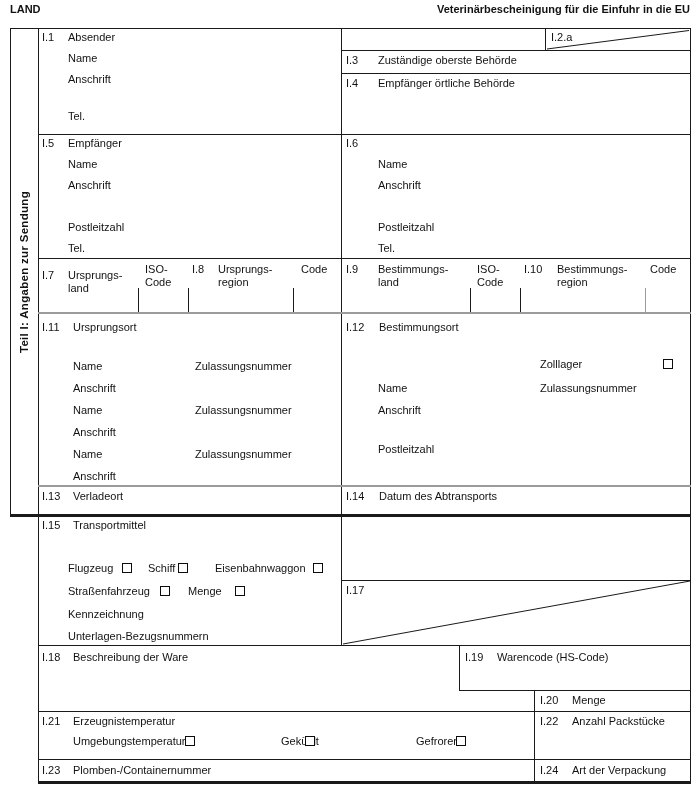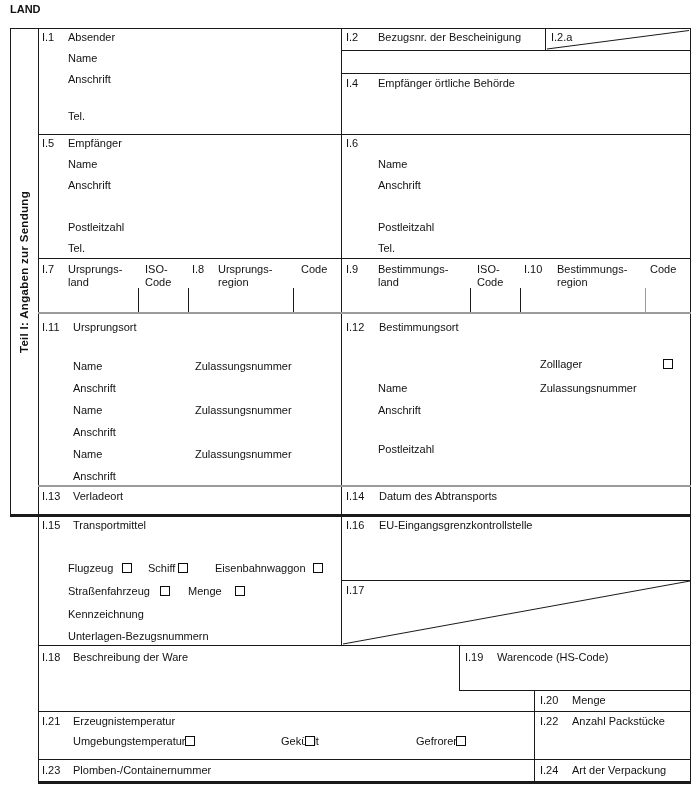--- a/index.html
+++ b/index.html
@@ -21,20 +21,21 @@
   .sidebar span{writing-mode:vertical-rl;transform:rotate(180deg);
                 font-size:11.5px;font-weight:bold;white-space:nowrap;letter-spacing:.3px}
   svg.grid{position:absolute;left:0;top:0}
 </style>
 </head>
 <body>
 
 <div class="page">
 
   <div class="t b" style="left:10px;top:3px">LAND</div>
+  <div class="t b right" style="right:9px;top:3px">Veterinärbescheinigung für die Einfuhr in die EU</div>
 
   <svg class="grid" width="699" height="788" shape-rendering="crispEdges">
 
     <line x1="10.5" y1="28" x2="10.5" y2="516" stroke="#1a1a1a" stroke-width="1"></line>
     <line x1="38.5" y1="28" x2="38.5" y2="784" stroke="#1a1a1a" stroke-width="1"></line>
     <line x1="341.5" y1="28" x2="341.5" y2="645" stroke="#1a1a1a" stroke-width="1"></line>
     <line x1="545.5" y1="28" x2="545.5" y2="50" stroke="#1a1a1a" stroke-width="1"></line>
     <line x1="690.5" y1="28" x2="690.5" y2="784" stroke="#1a1a1a" stroke-width="1"></line>
     <line x1="459.5" y1="645" x2="459.5" y2="690" stroke="#1a1a1a" stroke-width="1"></line>
     <line x1="534.5" y1="690" x2="534.5" y2="782" stroke="#1a1a1a" stroke-width="1"></line>
@@ -70,25 +71,25 @@
   </div>
 
   <div class="fh" style="left:42px;top:31px">
     <span class="num">I.1</span>
     <span class="lbl">Absender</span>
   </div>
   <div class="t" style="left:68px;top:52px">Name</div>
   <div class="t" style="left:68px;top:73px">Anschrift</div>
   <div class="t" style="left:68px;top:110px">Tel.</div>
 
-  <div class="fh n32" style="left:346px;top:31px">
-    <span class="num">I.2</span>
-    <span class="lbl">Bezugsnr. der Bescheinigung</span>
-  </div>
   <div class="t" style="left:551px;top:31px">I.2.a</div>
+  <div class="fh n32" style="left:346px;top:54px">
+    <span class="num">I.3</span>
+    <span class="lbl">Zuständige oberste Behörde</span>
+  </div>
   <div class="fh n32" style="left:346px;top:77px">
     <span class="num">I.4</span>
     <span class="lbl">Empfänger örtliche Behörde</span>
   </div>
 
   <div class="fh" style="left:42px;top:137px">
     <span class="num">I.5</span>
     <span class="lbl">Empfänger</span>
   </div>
   <div class="t" style="left:68px;top:158px">Name</div>
@@ -97,21 +98,21 @@
   <div class="t" style="left:68px;top:242px">Tel.</div>
 
   <div class="fh n32" style="left:346px;top:137px">
     <span class="num">I.6</span>
   </div>
   <div class="t" style="left:378px;top:158px">Name</div>
   <div class="t" style="left:378px;top:179px">Anschrift</div>
   <div class="t" style="left:378px;top:221px">Postleitzahl</div>
   <div class="t" style="left:378px;top:242px">Tel.</div>
 
-  <div class="fh" style="left:42px;top:263px">
+  <div class="fh" style="left:42px;top:269px">
     <span class="num">I.7</span>
     <span class="lbl">Ursprungs-
 land</span>
   </div>
   <div class="t" style="left:145px;top:263px">ISO-
 Code</div>
   <div class="fh" style="left:192px;top:263px">
     <span class="num">I.8</span>
     <span class="lbl">Ursprungs-
 region</span>
@@ -175,24 +176,20 @@
   <span class="cb" style="left:178px;top:563px"></span>
   <div class="t" style="left:215px;top:562px">Eisenbahnwaggon</div>
   <span class="cb" style="left:313px;top:563px"></span>
   <div class="t" style="left:68px;top:585px">Straßenfahrzeug</div>
   <span class="cb" style="left:160px;top:586px"></span>
   <div class="t" style="left:188px;top:585px">Menge</div>
   <span class="cb" style="left:235px;top:586px"></span>
   <div class="t" style="left:68px;top:608px">Kennzeichnung</div>
   <div class="t" style="left:68px;top:630px">Unterlagen-Bezugsnummern</div>
 
-  <div class="fh n33" style="left:346px;top:519px">
-    <span class="num">I.16</span>
-    <span class="lbl">EU-Eingangsgrenzkontrollstelle</span>
-  </div>
   <div class="t" style="left:346px;top:584px">I.17</div>
 
   <div class="fh n31" style="left:42px;top:651px">
     <span class="num">I.18</span>
     <span class="lbl">Beschreibung der Ware</span>
   </div>
   <div class="fh n32" style="left:465px;top:651px">
     <span class="num">I.19</span>
     <span class="lbl">Warencode (HS-Code)</span>
   </div>

